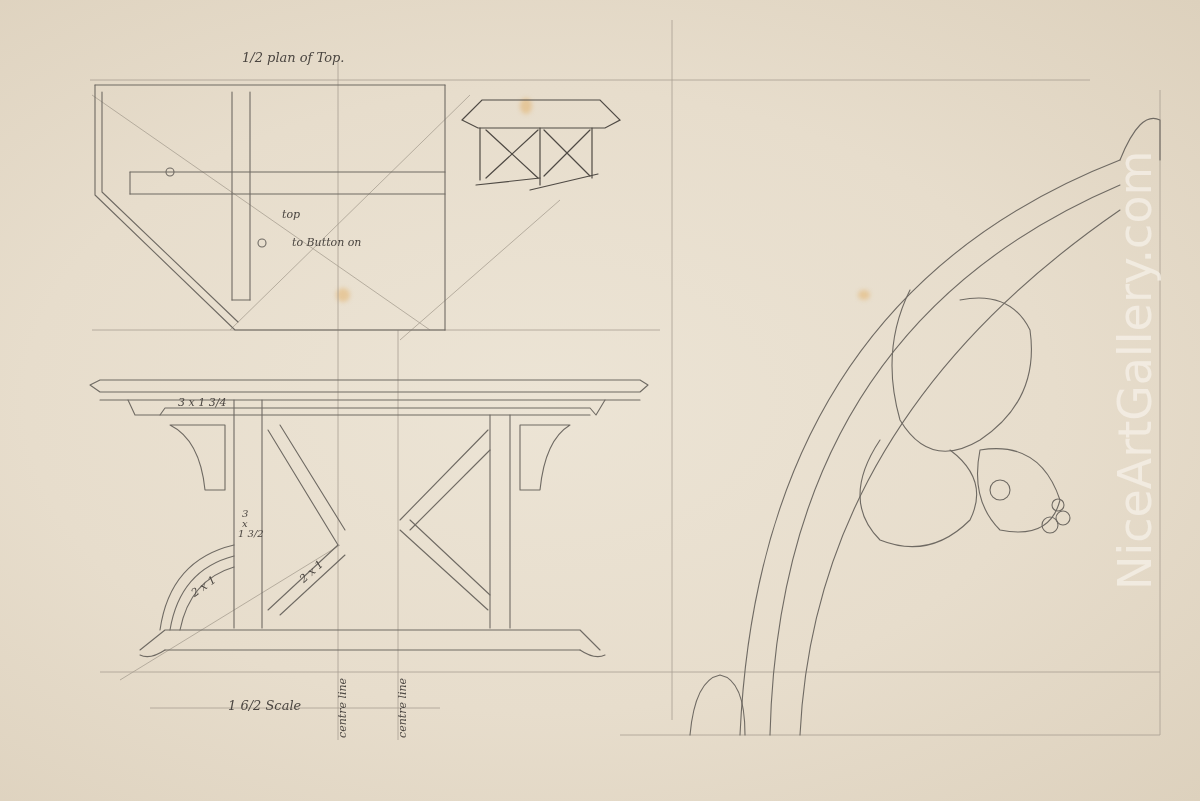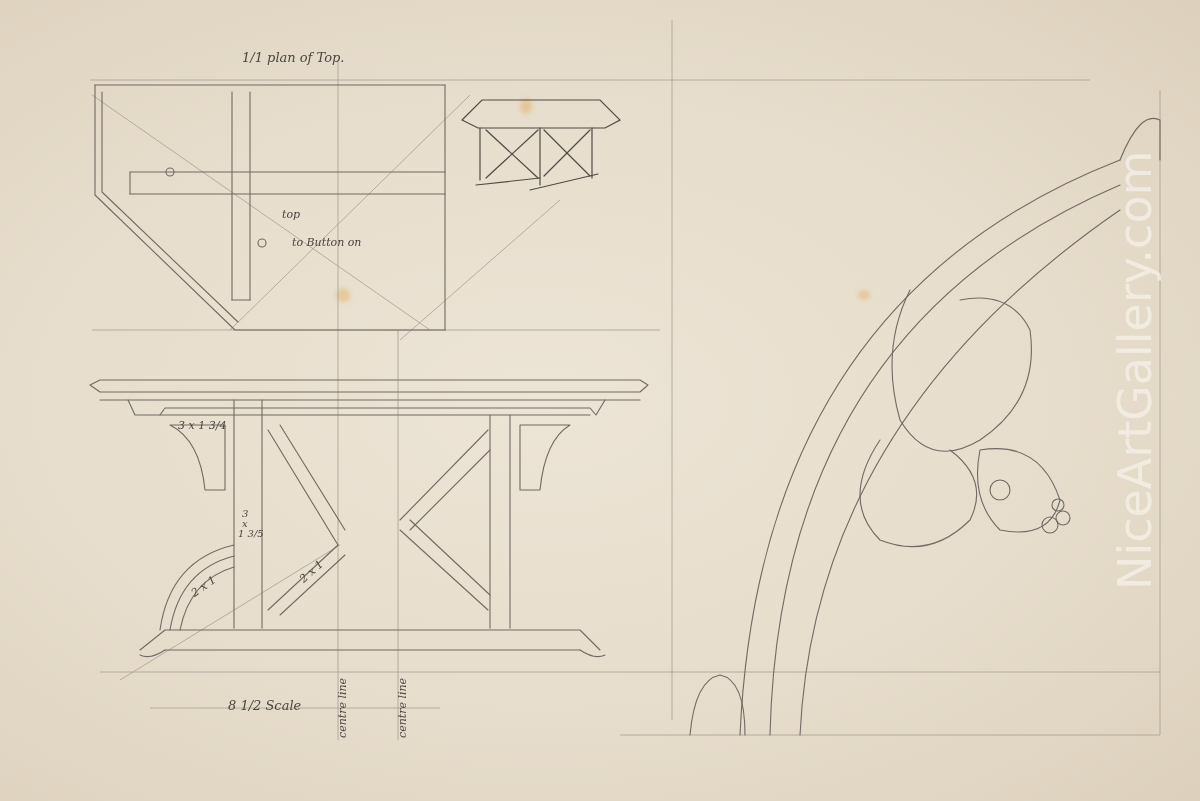--- a/index.html
+++ b/index.html
@@ -115,27 +115,27 @@
       <path d="M880,440 Q840,500 880,540 Q930,560 970,520 Q990,480 950,450"></path>
       <path d="M980,450 Q1040,440 1060,500 Q1050,540 1000,530 Q970,500 980,450"></path>
       <circle cx="1000" cy="490" r="10"></circle>
       <circle cx="1050" cy="525" r="8"></circle>
       <circle cx="1063" cy="518" r="7"></circle>
       <circle cx="1058" cy="505" r="6"></circle>
       <path d="M690,735 Q695,680 720,675 Q745,680 745,735"></path>
     </g>
   </svg>
 
-  <div class="label" style="left:242px;top:50px;">1/1 plan of Top.</div>
+  <div class="label" style="left:242px;top:50px;">1/2 plan of Top.</div>
   <div class="label" style="left:282px;top:208px;font-size:11px;">top</div>
   <div class="label" style="left:292px;top:236px;font-size:11px;">to Button on</div>
-  <div class="label" style="left:178px;top:419px;font-size:11px;">3 x 1 3/4</div>
+  <div class="label" style="left:178px;top:396px;font-size:11px;">3 x 1 3/4</div>
   <div class="label" style="left:242px;top:508px;font-size:10px;">3</div>
   <div class="label" style="left:242px;top:518px;font-size:10px;">x</div>
-  <div class="label" style="left:238px;top:528px;font-size:10px;">1 3/5</div>
+  <div class="label" style="left:238px;top:528px;font-size:10px;">1 3/2</div>
   <div class="label" style="left:298px;top:565px;font-size:11px;transform:rotate(-42deg);">2 x 1</div>
   <div class="label" style="left:190px;top:580px;font-size:11px;transform:rotate(-35deg);">2 x 1</div>
-  <div class="label" style="left:228px;top:698px;">8 1/2 Scale</div>
+  <div class="label" style="left:228px;top:698px;">1 6/2 Scale</div>
   <div class="vlabel" style="left:336px;top:738px;">centre line</div>
   <div class="vlabel" style="left:396px;top:738px;">centre line</div>
 
   <div class="watermark">NiceArtGallery.com</div>
 </div>
 
 </body></html>

